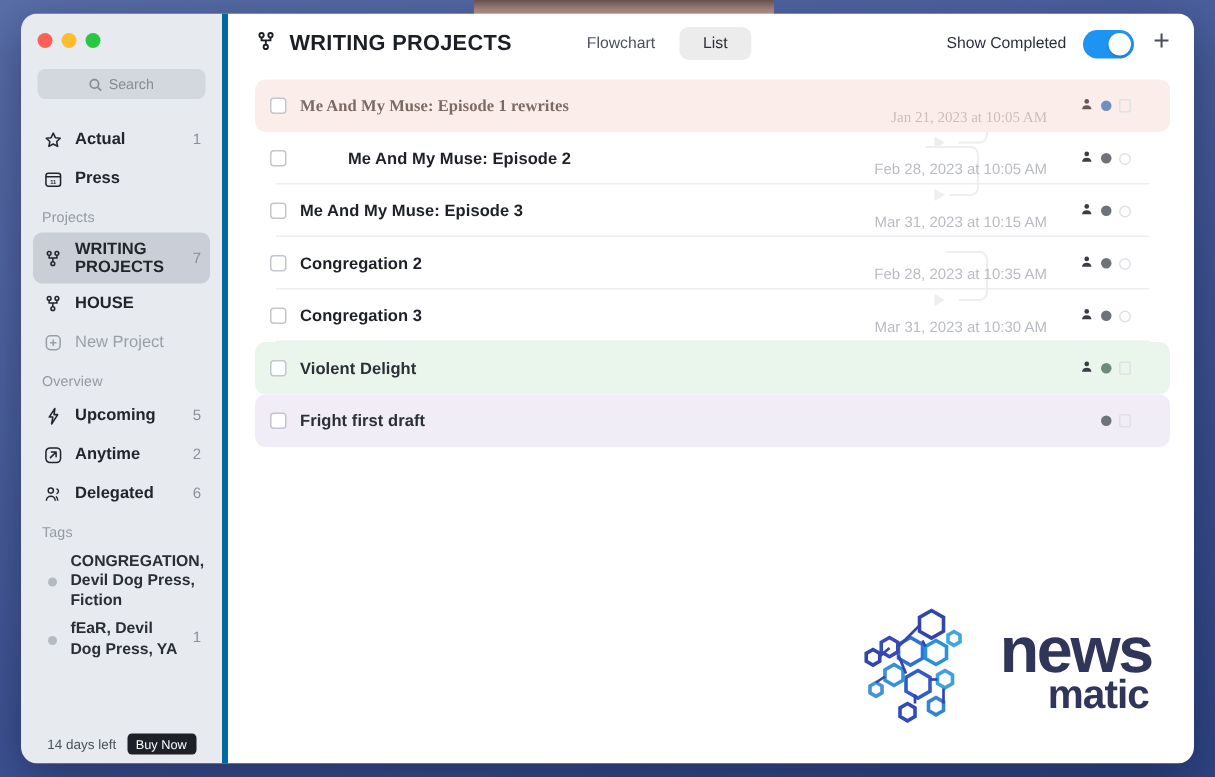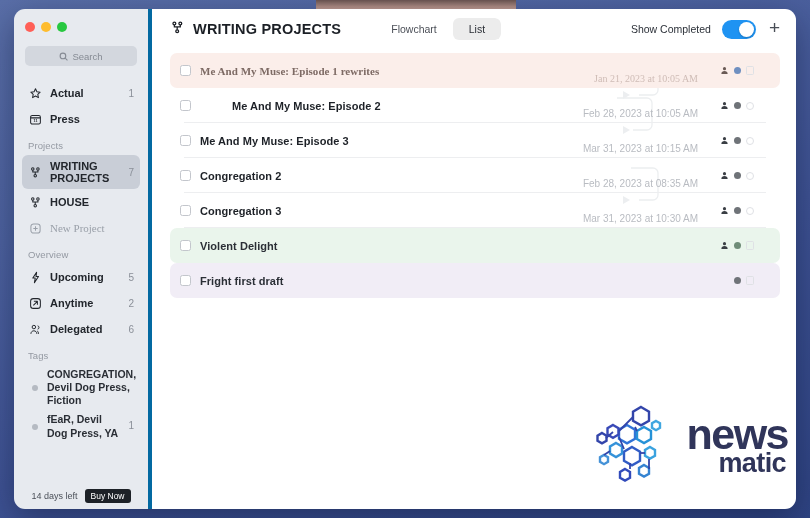--- a/index.html
+++ b/index.html
@@ -73,21 +73,21 @@
     gap: 8px;
     color: #22262c;
     font-size: 11px;
     font-weight: 600;
   }
   .nav-row.multiline { height: 34px; }
   .nav-row .ic { width: 14px; height: 14px; flex: 0 0 14px; display:flex; align-items:center; justify-content:center; }
   .nav-row .lbl { flex: 1; line-height: 1.1; }
   .nav-row .cnt { color: #8a8f98; font-size: 10px; font-weight: 500; }
   .nav-row.selected { background: #c9ced7; }
-  .nav-row.muted { color: #9aa0a9; font-weight: 500; font-family: Liberation Serif, serif; }
+  .nav-row.muted { color: #9aa0a9; font-weight: 500; }
   .nav-row.muted .ic svg { stroke: #9aa0a9; }
 
   .section-title {
     font-size: 9.5px;
     color: #9499a2;
     padding: 8px 0 4px 14px;
     letter-spacing: 0.1px;
   }
 
   .tag-row {
@@ -206,21 +206,21 @@
     width: 8px; height: 8px; border-radius: 50%;
     border: 1.2px solid #dfe1e5;
   }
 
   
   
   .connectors { position: absolute; left: 0; top: 0; pointer-events: none; }
 
   
   .watermark {
-    position: absolute; right: 8px; bottom: 16px;
+    position: absolute; right: 28px; bottom: 16px;
     display: flex; align-items: center; gap: 6px;
     opacity: 0.97;
   }
   .wm-text { display: flex; flex-direction: column; line-height: 0.84; }
   .wm-news {
     font-size: 43px; font-weight: 700; color: #2a2f55;
     letter-spacing: -1.5px;
   }
   .wm-matic {
     font-size: 27px; font-weight: 600; color: #2a2f55;
@@ -451,21 +451,21 @@
                   <path d="M3.6 21c0-4.6 3.8-7.4 8.4-7.4s8.4 2.8 8.4 7.4z"></path>
                 </svg></span>
               <span class="mdot" style="background: rgb(111, 115, 120);"></span>
               <span class="ring"></span>
             </span>
           </div>
           <div class="task-row">
             <div class="sep"></div>
             <span class="cbx"></span>
             <span class="task-name" style="color: rgb(29, 33, 39);">Congregation 2</span>
-            <span class="task-date" style="color: rgb(185, 188, 194);">Feb 28, 2023 at 08:35 AM</span>
+            <span class="task-date" style="color: rgb(185, 188, 194);">Feb 28, 2023 at 10:35 AM</span>
             <span class="task-meta">
               <span><svg width="9" height="9" viewBox="0 0 24 24" fill="#3a3e44">
                   <circle cx="12" cy="7" r="4.2"></circle>
                   <path d="M3.6 21c0-4.6 3.8-7.4 8.4-7.4s8.4 2.8 8.4 7.4z"></path>
                 </svg></span>
               <span class="mdot" style="background: rgb(111, 115, 120);"></span>
               <span class="ring"></span>
             </span>
           </div>
           <div class="task-row">

